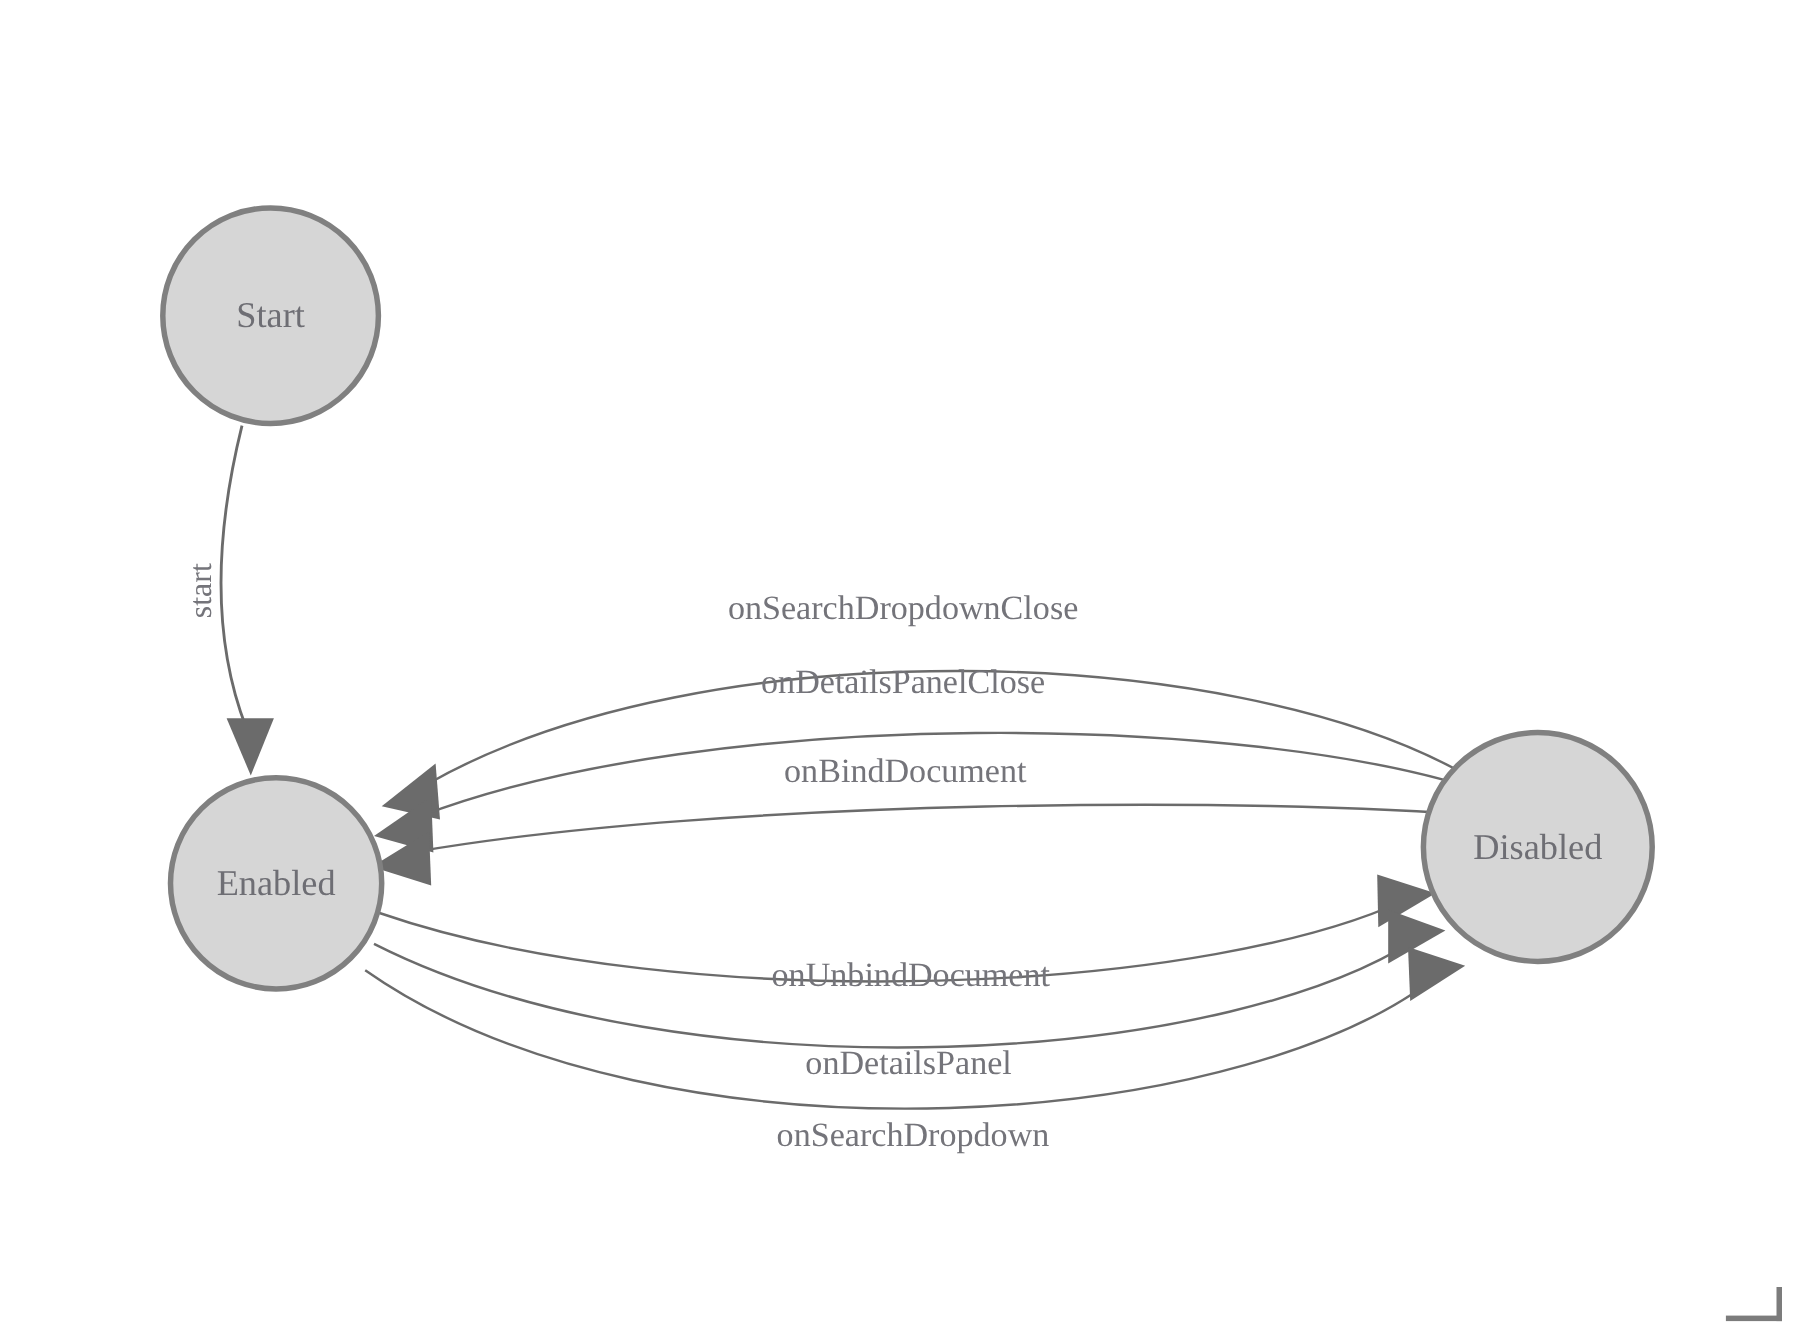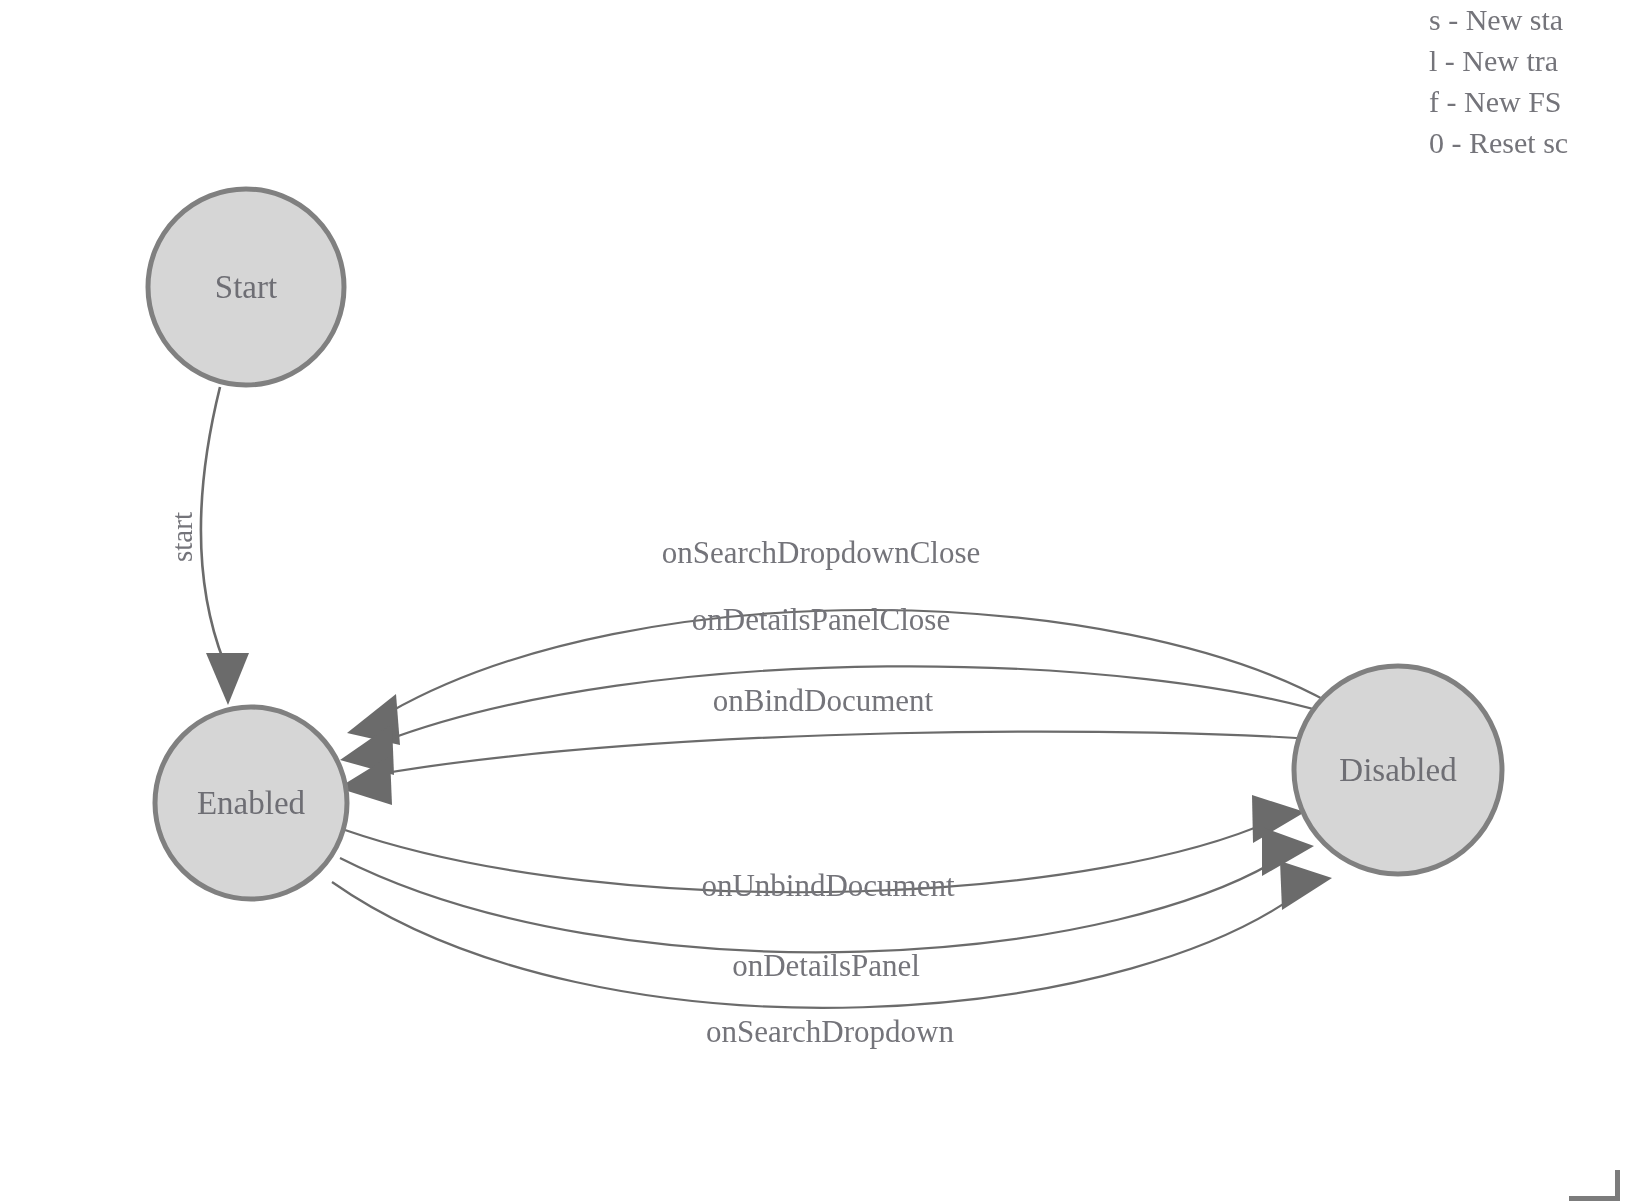--- a/index.html
+++ b/index.html
@@ -145,22 +145,16 @@
     <text class="edge-label" x="823" y="711">onBindDocument</text>
 
     <text class="edge-label" x="828" y="896">onUnbindDocument</text>
 
     <text class="edge-label" x="826" y="976">onDetailsPanel</text>
 
     <text class="edge-label" x="830" y="1042">onSearchDropdown</text>
 
   </svg>
 
-  <div class="help-text" style="left:1429px; top:-1px;">
-    <div>s - New sta</div>
-    <div>l - New tra</div>
-    <div>f - New FS</div>
-    <div>0 - Reset sc</div>
-  </div>
 
   <div class="corner-mark" style="left:1569px; top:1170px; width:46px; height:26px;"></div>
 
 </div>
 
 </body></html>

